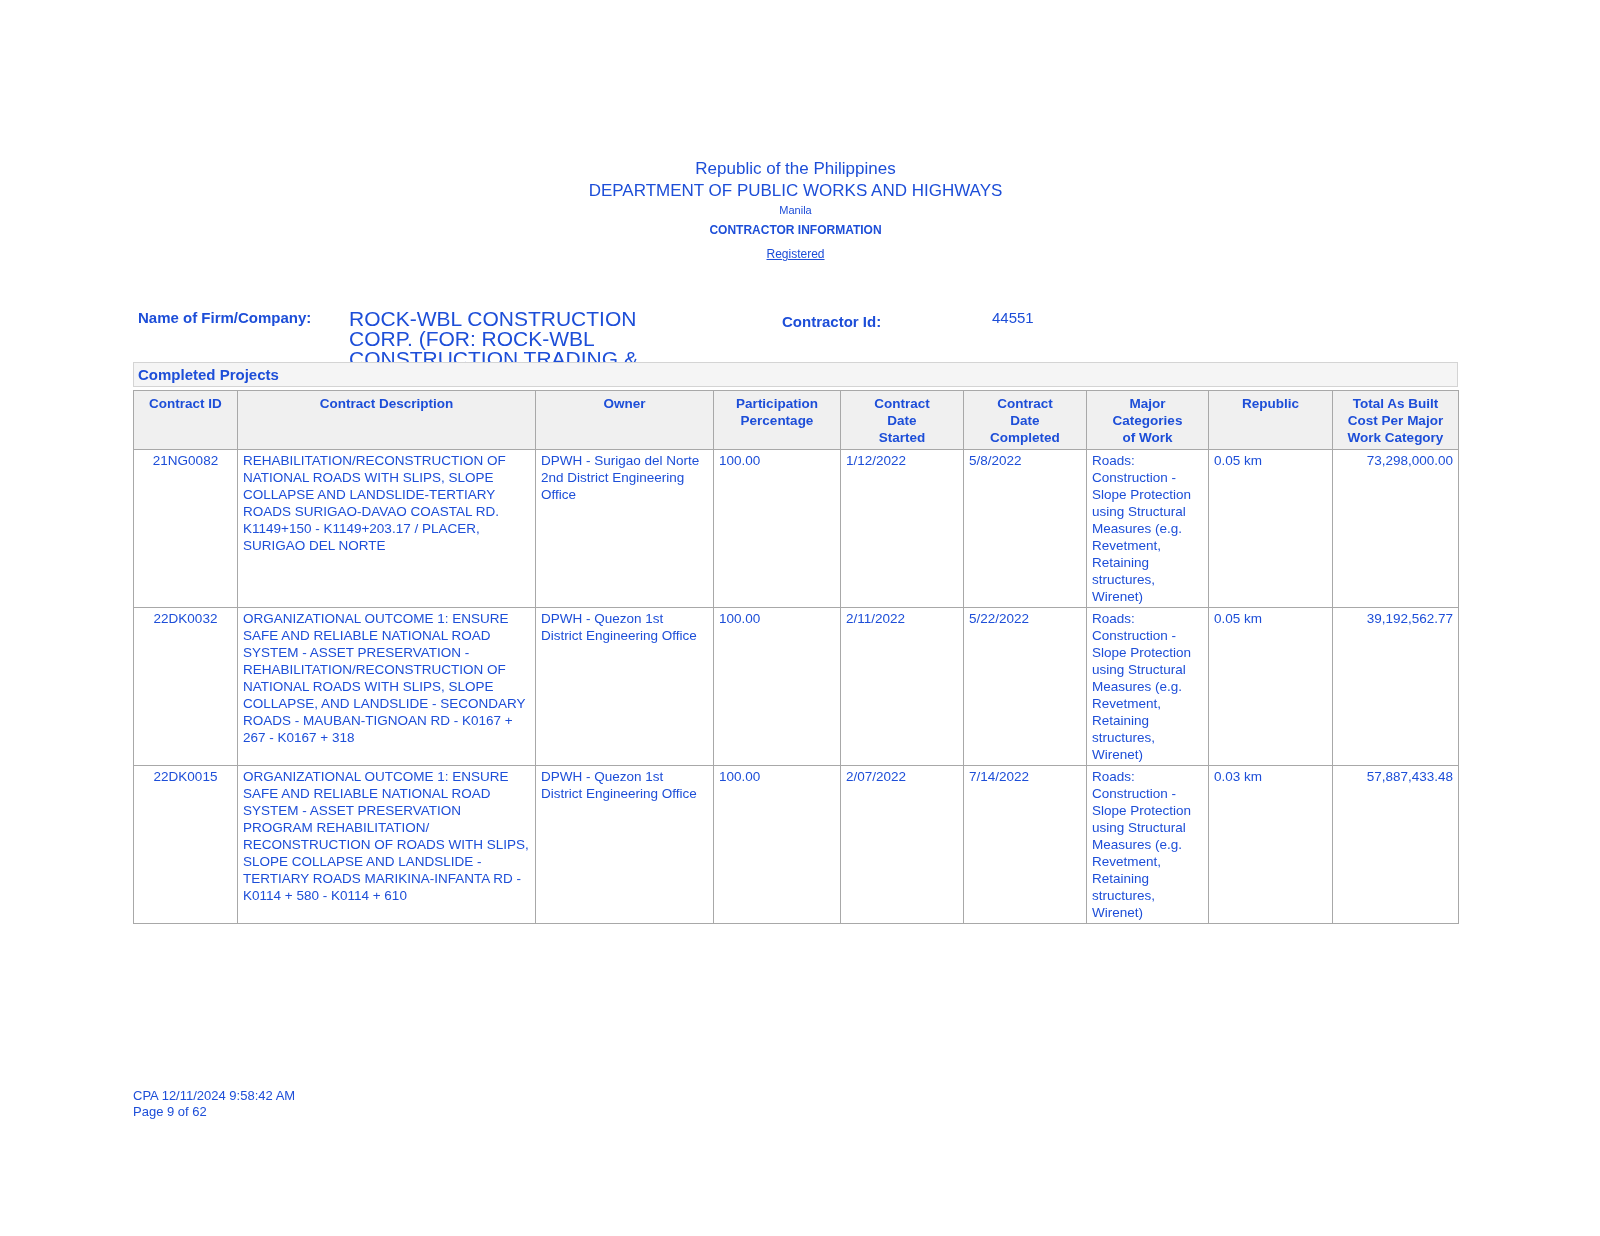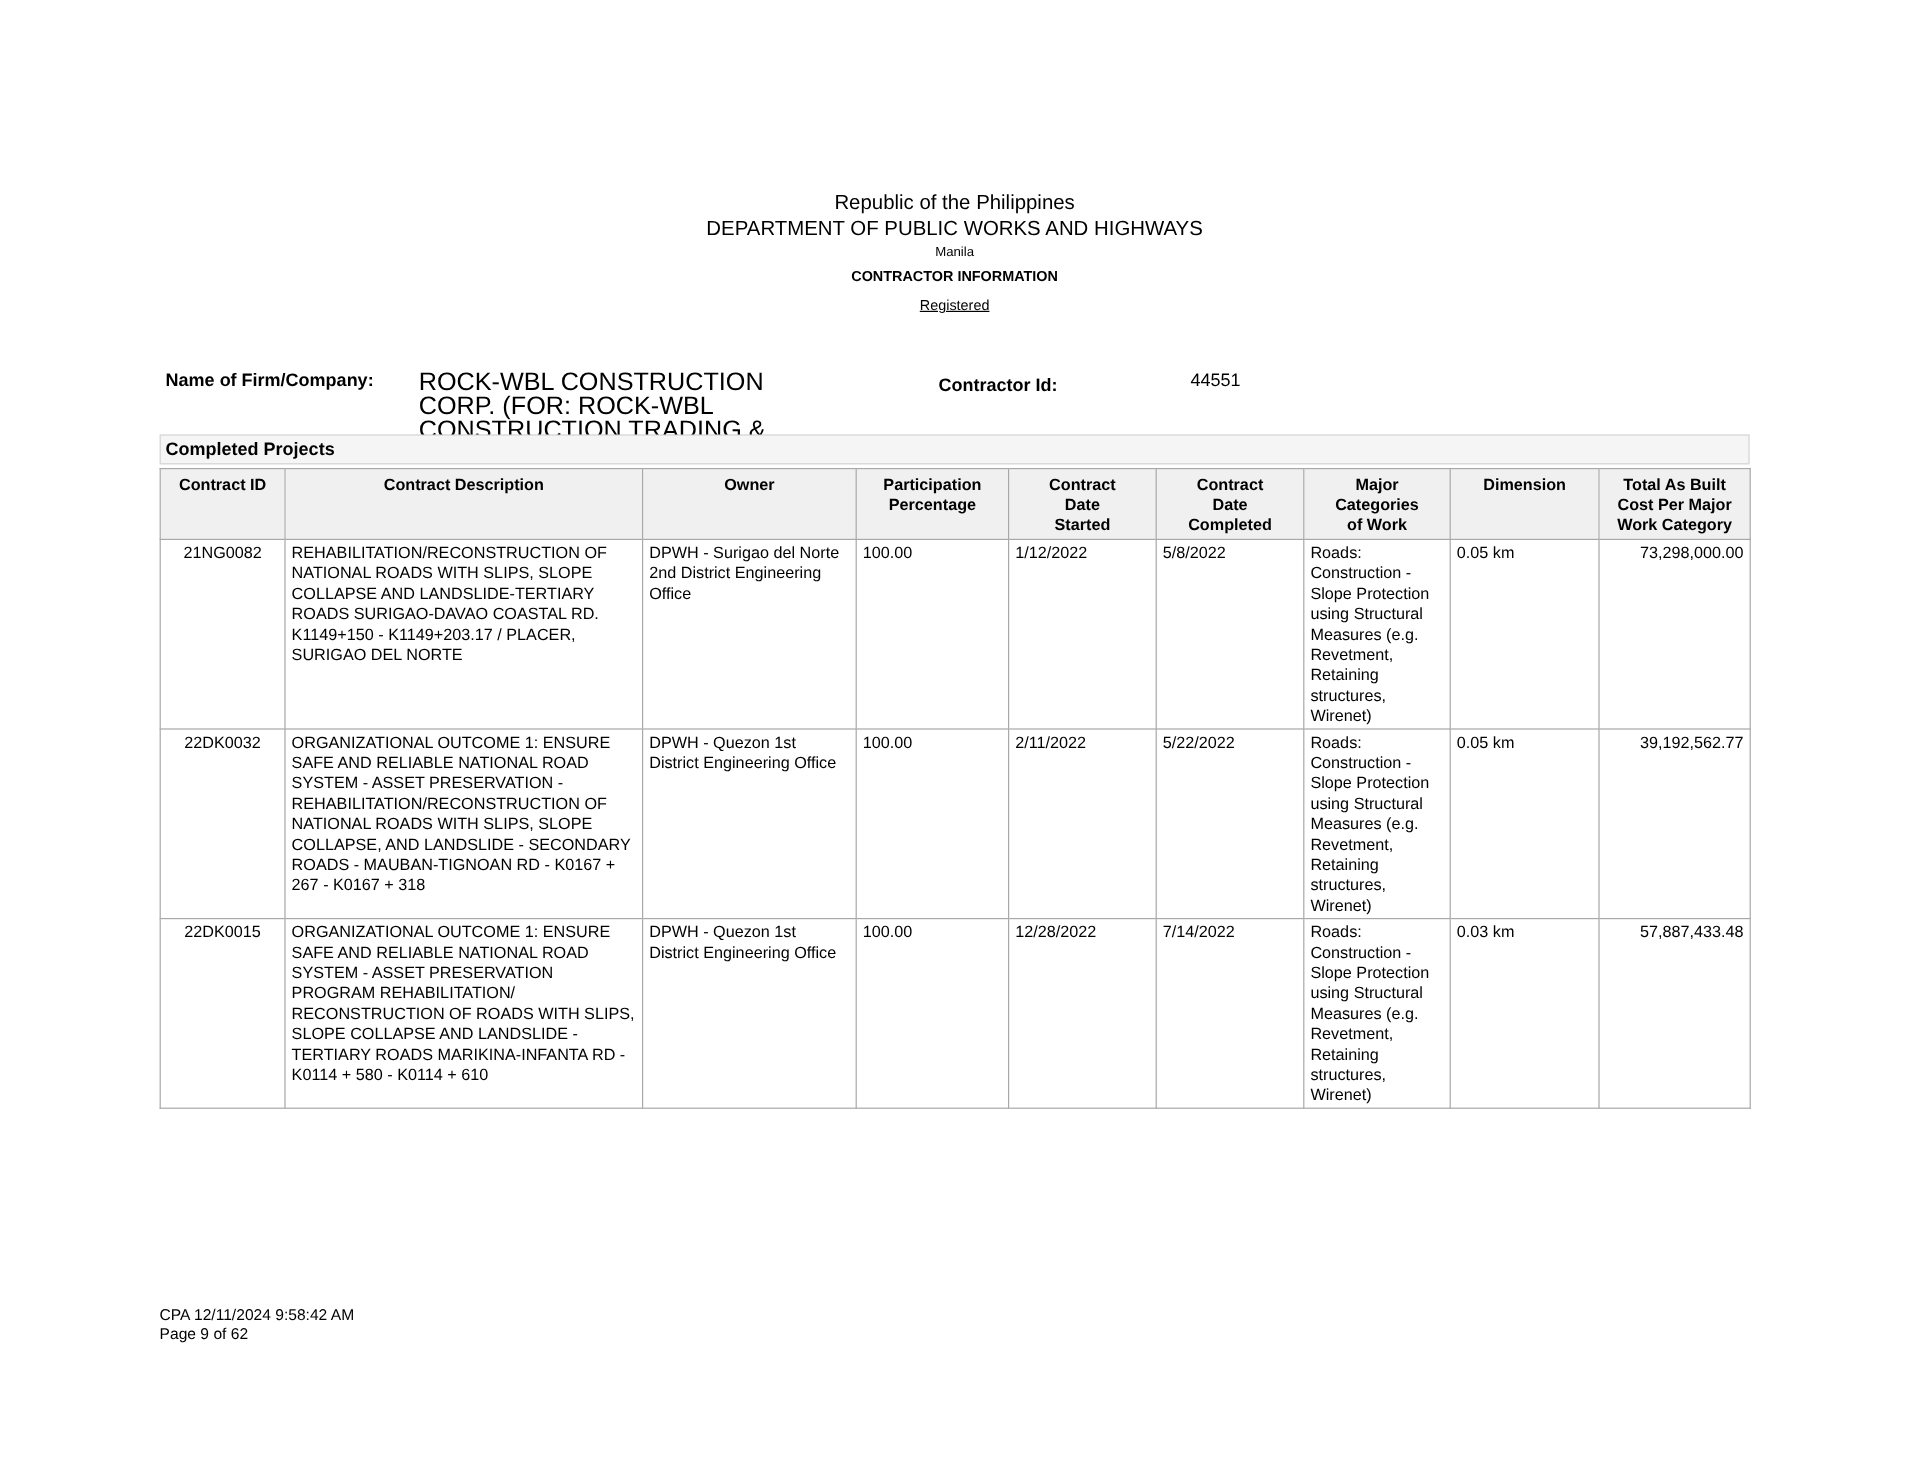--- a/index.html
+++ b/index.html
@@ -1,21 +1,21 @@
 <!DOCTYPE html>
 <html><head>
 <meta charset="utf-8">
 <style>
   html, body { margin: 0; padding: 0; background: #ffffff; }
   .doc {
     position: relative;
     width: 1600px;
     height: 1236px;
     background: #ffffff;
-    color: #000000;
+    color: #1d4ed8;
     font-family: "Liberation Sans", sans-serif;
     overflow: hidden;
   }
   .content {
     position: absolute;
     left: 133px;
     top: 0;
     width: 1325px;
   }
 
@@ -131,21 +131,21 @@
 Percentage</th>
           <th>Contract
 Date
 Started</th>
           <th>Contract
 Date
 Completed</th>
           <th>Major
 Categories
 of Work</th>
-          <th>Dimension</th>
+          <th>Republic</th>
           <th>Total As Built
 Cost Per Major
 Work Category</th>
         </tr>
       </thead>
       <tbody>
         <tr>
           <td class="c-id">21NG0082</td>
           <td>REHABILITATION/RECONSTRUCTION OF NATIONAL ROADS WITH SLIPS, SLOPE COLLAPSE AND LANDSLIDE-TERTIARY ROADS SURIGAO-DAVAO COASTAL RD. K1149+150 - K1149+203.17 / PLACER, SURIGAO DEL NORTE</td>
           <td>DPWH - Surigao del Norte 2nd District Engineering Office</td>
@@ -167,21 +167,21 @@
           <td>Roads:
 Construction - Slope Protection using Structural Measures (e.g. Revetment, Retaining structures, Wirenet)</td>
           <td class="c-num">0.05 km</td>
           <td class="c-cost">39,192,562.77</td>
         </tr>
         <tr>
           <td class="c-id">22DK0015</td>
           <td>ORGANIZATIONAL OUTCOME 1: ENSURE SAFE AND RELIABLE NATIONAL ROAD SYSTEM - ASSET PRESERVATION PROGRAM REHABILITATION/ RECONSTRUCTION OF ROADS WITH SLIPS, SLOPE COLLAPSE AND LANDSLIDE - TERTIARY ROADS MARIKINA-INFANTA RD - K0114 + 580 - K0114 + 610</td>
           <td>DPWH - Quezon 1st District Engineering Office</td>
           <td class="c-num">100.00</td>
-          <td class="c-num">12/28/2022</td>
+          <td class="c-num">2/07/2022</td>
           <td class="c-num">7/14/2022</td>
           <td>Roads:
 Construction - Slope Protection using Structural Measures (e.g. Revetment, Retaining structures, Wirenet)</td>
           <td class="c-num">0.03 km</td>
           <td class="c-cost">57,887,433.48</td>
         </tr>
       </tbody>
     </table>
   </div>
 

